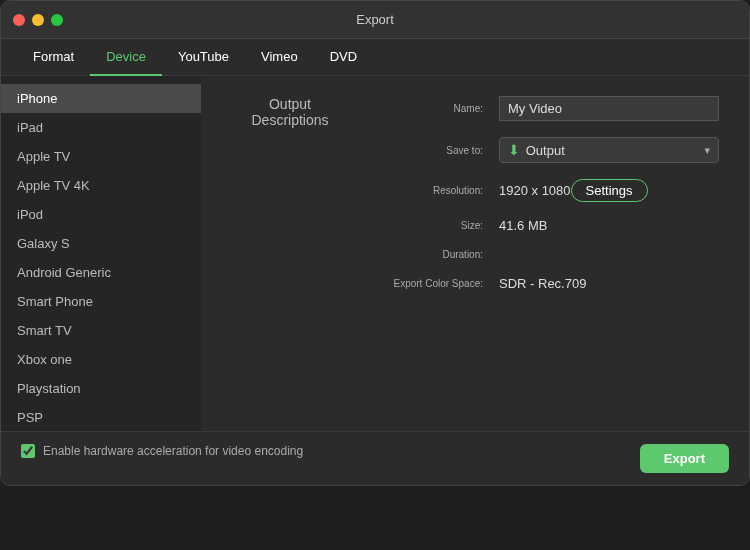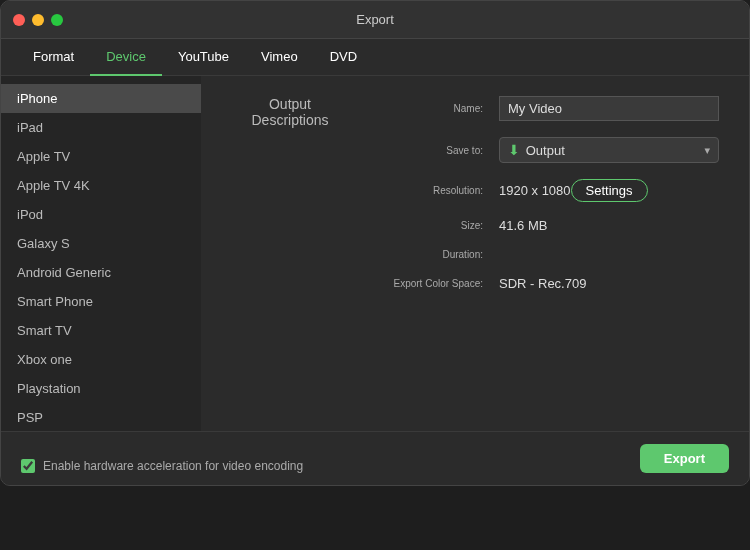--- a/index.html
+++ b/index.html
@@ -191,21 +191,21 @@
       font-size: 13px;
       cursor: pointer;
     }
 
     
     .bottom-bar {
       background: #2b2b2b;
       border-top: 1px solid #3a3a3a;
       padding: 12px 20px;
       display: flex;
-      align-items: flex-end;
+      align-items: flex-start;
       justify-content: space-between;
       flex-shrink: 0;
     }
     .hardware-acc {
       display: flex;
       align-items: center;
       gap: 8px;
       font-size: 12px;
       color: #aaa;
     }

